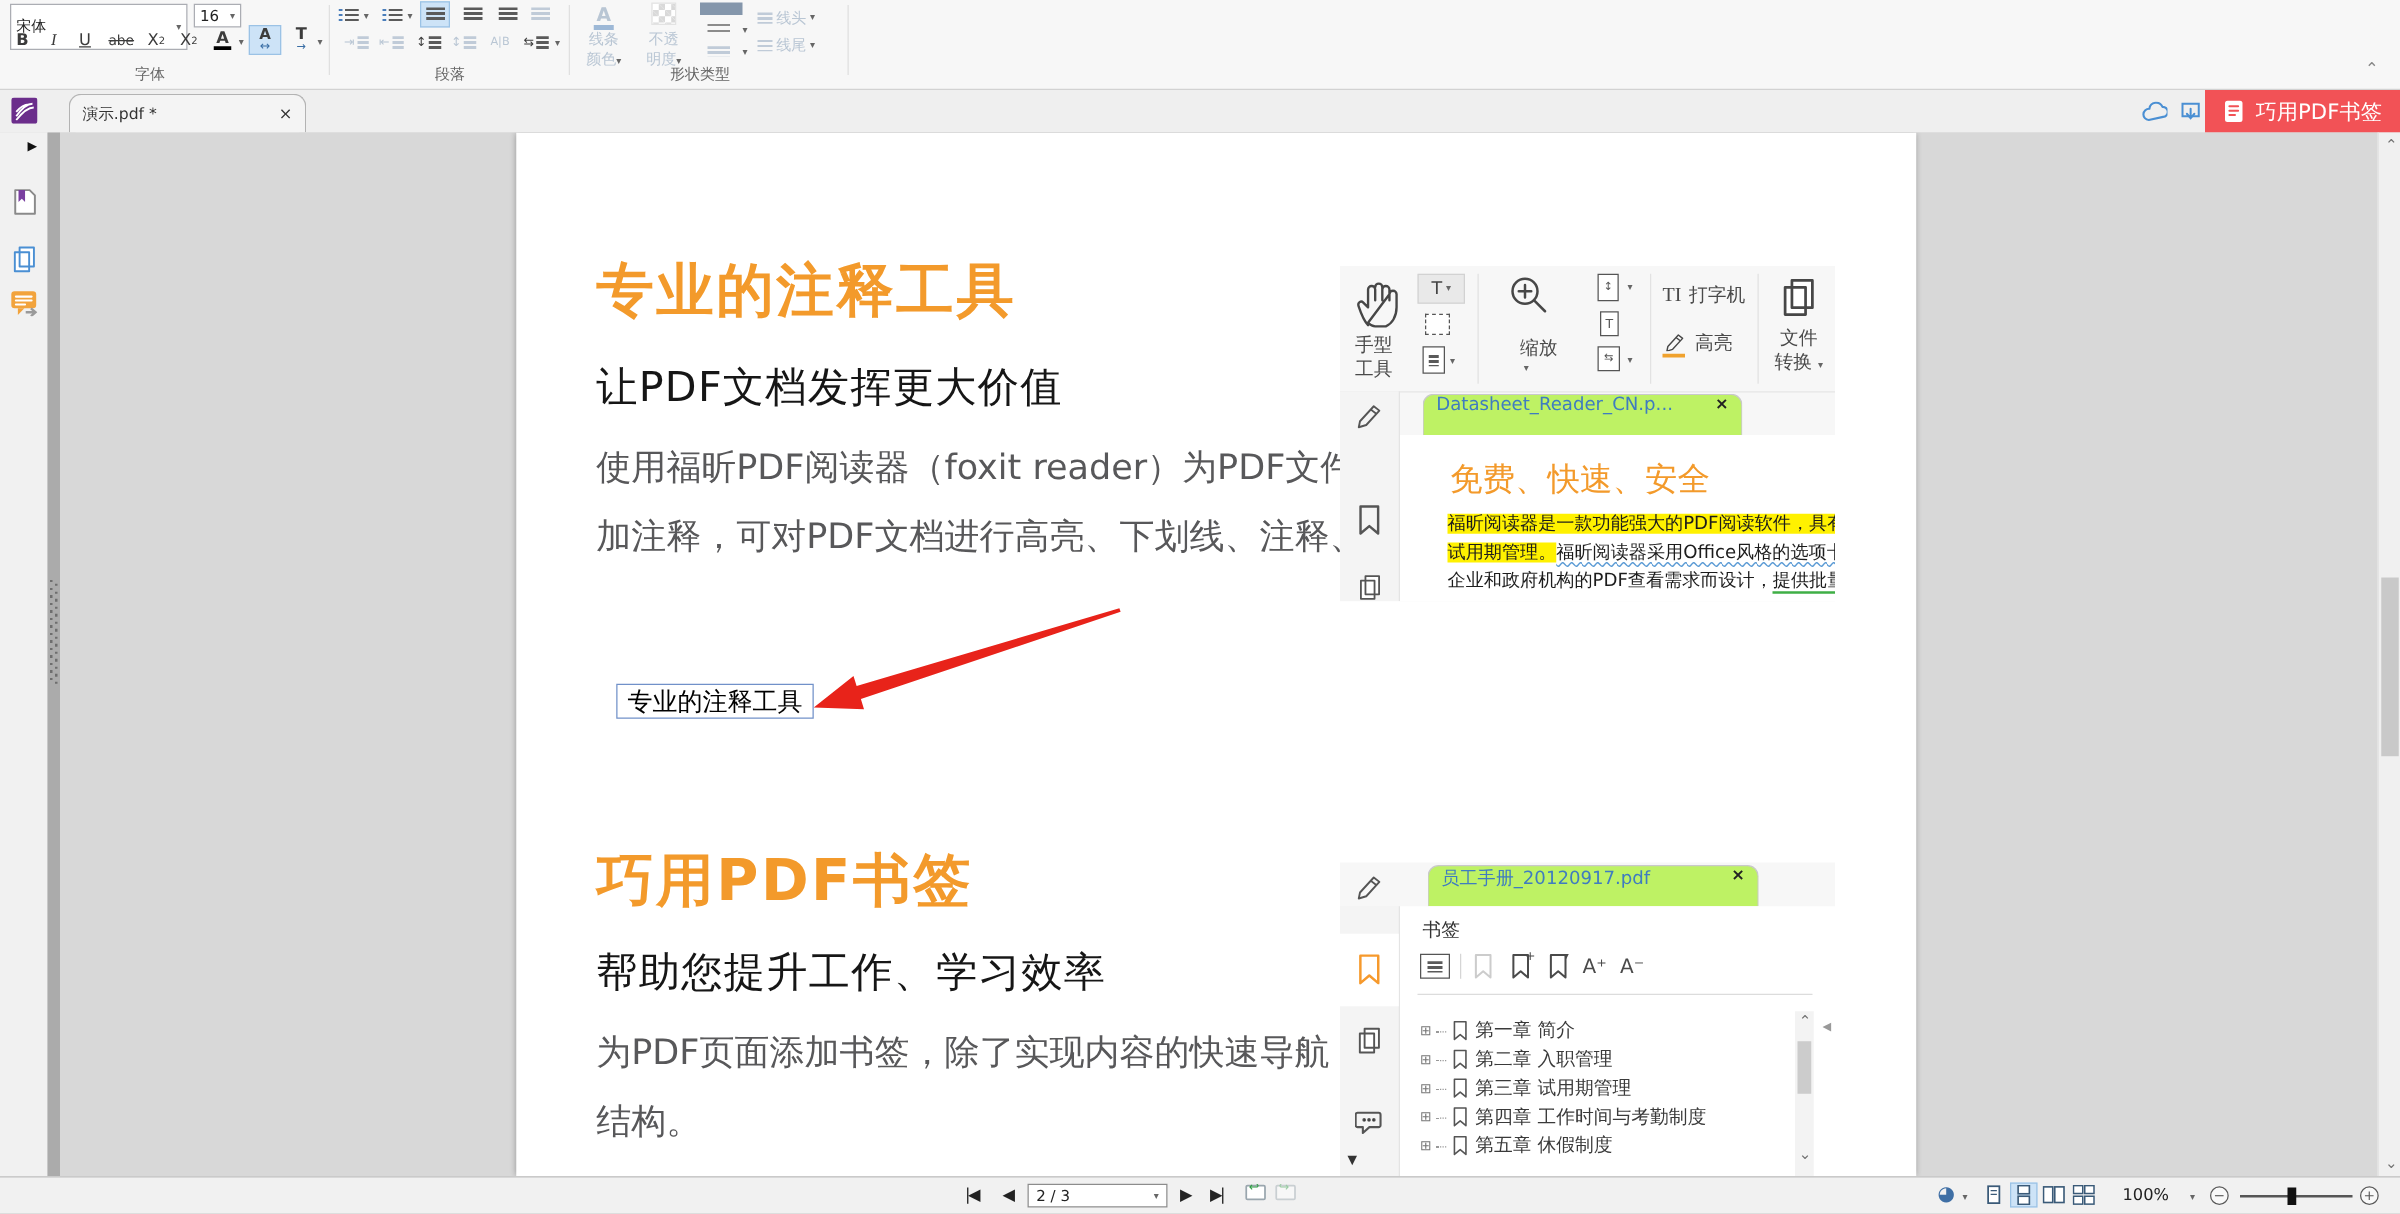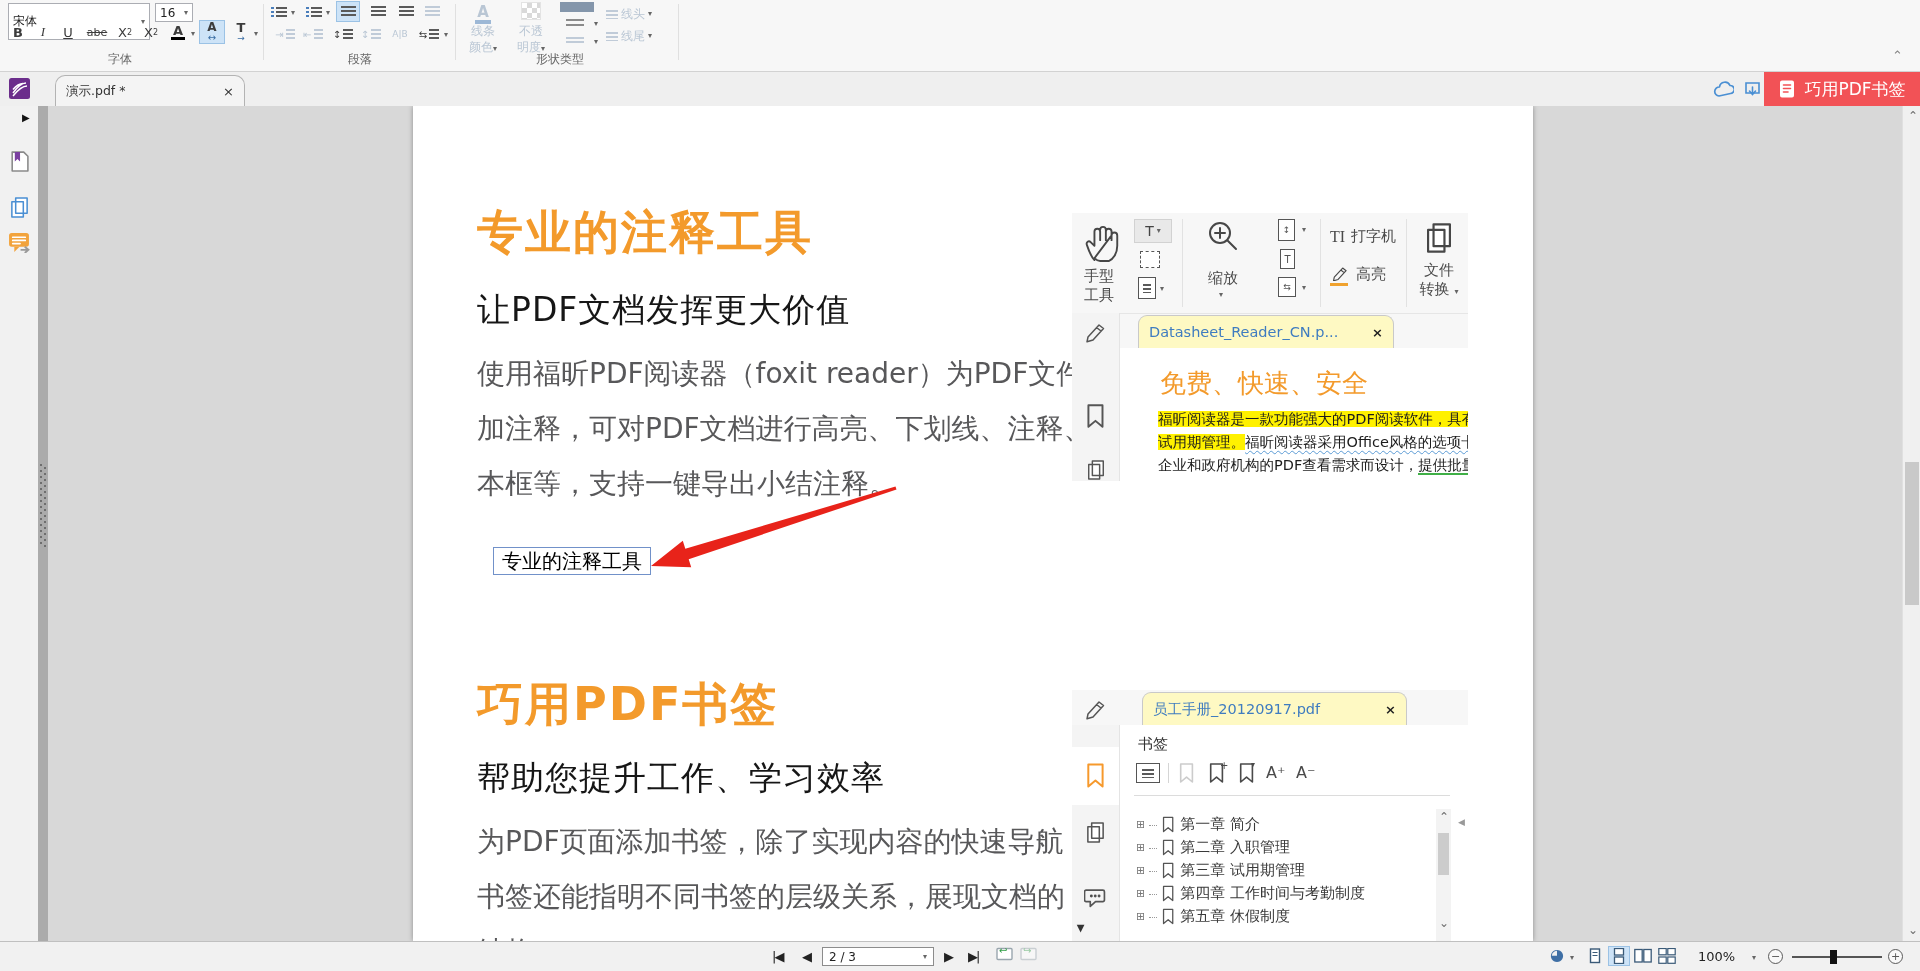--- a/index.html
+++ b/index.html
@@ -48,22 +48,22 @@
   .h1{font-size:46px;font-weight:700;color:#f39a2b;letter-spacing:2px}
   .h2{font-size:33px;color:#161616;letter-spacing:1px}
   .body-line{font-size:28px;color:#58585a;height:55px;line-height:55px;white-space:nowrap}
   .note-box{border:1px solid #7191c9;font-family:"Liberation Serif","DejaVu Serif",serif;font-size:20px;color:#000;
             display:flex;align-items:center;justify-content:center}
   
   .shot{background:#f7f7f7;overflow:hidden}
   .shot .stool{left:0;top:0;width:396px;height:100px;background:#f7f7f7;border-bottom:1px solid #e6e6e6}
   .slabel{font-size:15px;color:#4a4a4a;line-height:1.25}
   .s-vsep{width:1px;background:#e2e2e2;top:6px;height:88px}
-  .stab{background:#fef9c3;border:1px solid #c9c9c9;border-bottom:none;border-radius:9px 9px 0 0;box-sizing:border-box;
-        display:flex;align-items:center;padding:0 10px;gap:24px}
+  .stab{background:#bef264;border:1px solid #c9c9c9;border-bottom:none;border-radius:9px 9px 0 0;box-sizing:border-box;
+        display:flex;align-items:flex-start;padding:0 10px;gap:24px}
   .stab-text{color:#3f7cc0;font-size:14.5px;white-space:nowrap;overflow:hidden;flex:1}
   .ssidebar{background:#f4f4f4;border-right:1px solid #e4e4e4;box-sizing:border-box}
   .hl-y{background:#fff100}
   .shot-line{font-size:14.5px;color:#1c1c1c;white-space:nowrap;height:22px;line-height:22px}
   .wavy{text-decoration:underline;text-decoration-style:wavy;text-decoration-color:#5b9bd5;text-decoration-thickness:1px;text-underline-offset:3px}
   .gund{border-bottom:2px solid #3faf46}
   .tree-row{display:flex;align-items:center;gap:4px;font-size:15px;color:#3a3a3a;height:23px;white-space:nowrap}
   .texp{font-size:11px;color:#777;line-height:1}
   .tdot{display:inline-block;width:8px;height:1px;border-bottom:1px dotted #999}
   .mini-ic{border:1.5px solid #555;box-sizing:border-box;display:flex;align-items:center;justify-content:center;
@@ -297,35 +297,33 @@
   </div>
 
   <div class="r canvas">
     <div class="r page">
 
       <div class="r h1 nowrap" style="left:64px;top:96px">专业的注释工具</div>
       <div class="r h2 nowrap" style="left:64px;top:182px">让PDF文档发挥更大价值</div>
       <div class="r" style="left:64px;top:240px">
         <div class="body-line">使用福昕PDF阅读器（foxit reader）为PDF文件添</div>
         <div class="body-line">加注释，可对PDF文档进行高亮、下划线、注释、文</div>
-        <div class="body-line">本框等，支持一键导出小结注释。</div>
       </div>
 
       <div class="r note-box" style="left:80px;top:441px;width:156px;height:26px">
         <span>专业的注释工具</span>
       </div>
       <svg class="r" style="left:228px;top:372px" width="262" height="100" viewBox="0 0 262 100">
         <polygon points="254.5,8.6 44.3,70.8 41.8,62.7 10,88 50.2,89.3 47.7,81.2 255.5,11.4" fill="#e8231a"></polygon>
       </svg>
 
       <div class="r h2 nowrap" style="left:64px;top:650px">帮助您提升工作、学习效率</div>
       <div class="r h1 nowrap" style="left:64px;top:568px">巧用PDF书签</div>
       <div class="r" style="left:64px;top:708px">
         <div class="body-line">为PDF页面添加书签，除了实现内容的快速导航，</div>
-        <div class="body-line">书签还能指明不同书签的层级关系，展现文档的</div>
         <div class="body-line">结构。</div>
       </div>
 
       <div class="r shot" style="left:659px;top:107px;width:396px;height:268px">
         <div class="r stool">
           <svg class="r" style="left:12px;top:8px" width="38" height="44" viewBox="0 0 40 46" stroke="#474747">
               <use href="#hand"></use>
             </svg>
           <div class="r slabel" style="left:12px;top:54px">
             <span>手型</span><br><span>工具</span>
@@ -337,21 +335,21 @@
           <div class="r mini-ic" style="left:68px;top:38px;width:20px;height:17px;border-style:dashed"></div>
           <div class="r mini-ic" style="left:66px;top:64px;width:18px;height:22px">
               <span class="lns" style="width:8px;height:9px"></span>
             </div>
           <span class="r caret" style="left:88px;top:72px">▾</span>
           <div class="r s-vsep" style="left:110px"></div>
 
           <svg class="r" style="left:134px;top:6px" width="34" height="34" viewBox="0 0 34 34" stroke="#474747">
               <use href="#mag"></use>
             </svg>
-          <div class="r slabel" style="left:128px;top:56px;width:46px;text-align:center">缩放</div>
+          <div class="r slabel" style="left:144px;top:56px;width:46px;text-align:left">缩放</div>
           <span class="r caret" style="left:147px;top:78px">▾</span>
 
           <div class="r mini-ic" style="left:206px;top:6px;width:17px;height:22px;font-size:9px">
               <span>↕</span>
             </div>
           <span class="r caret" style="left:230px;top:13px">▾</span>
           <div class="r mini-ic" style="left:208px;top:36px;width:15px;height:20px">
               <span>T</span>
             </div>
           <div class="r mini-ic" style="left:206px;top:64px;width:18px;height:20px;font-size:9px">

